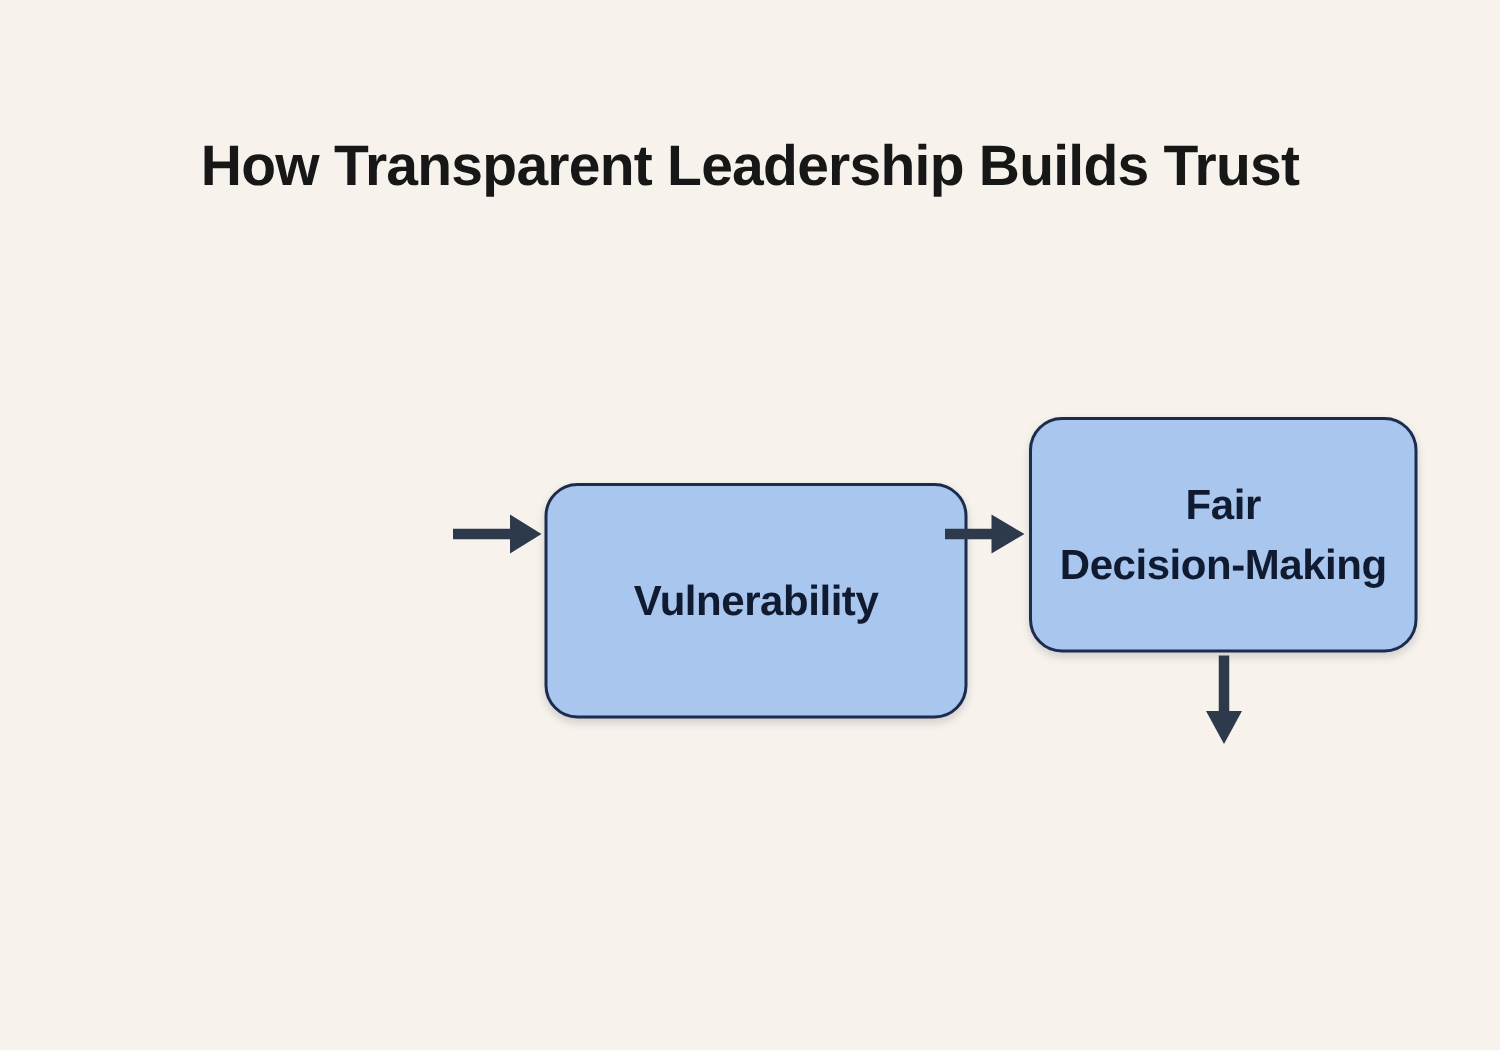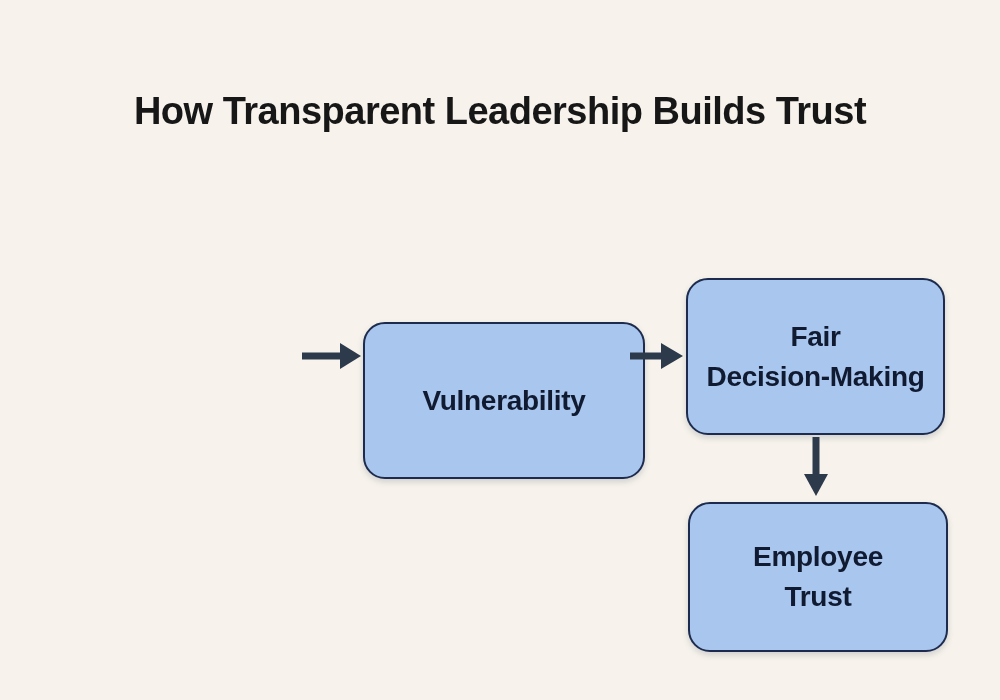--- a/index.html
+++ b/index.html
@@ -79,24 +79,20 @@
 
   <div class="node node2">
     <span class="node-label">Vulnerability</span>
   </div>
 
   <div class="node node3">
     <span class="node-label">Fair
 Decision-Making</span>
   </div>
 
-  <div class="node node4">
-    <span class="node-label">Employee
-Trust</span>
-  </div>
 
   <svg class="edges" viewBox="0 0 1000 700" aria-hidden="true">
     <g>
       <line x1="302" y1="356" x2="344" y2="356"></line>
       <polygon points="340,343 361,356 340,369"></polygon>
     </g>
     <g>
       <line x1="630" y1="356" x2="664" y2="356"></line>
       <polygon points="661,343 683,356 661,369"></polygon>
     </g>

